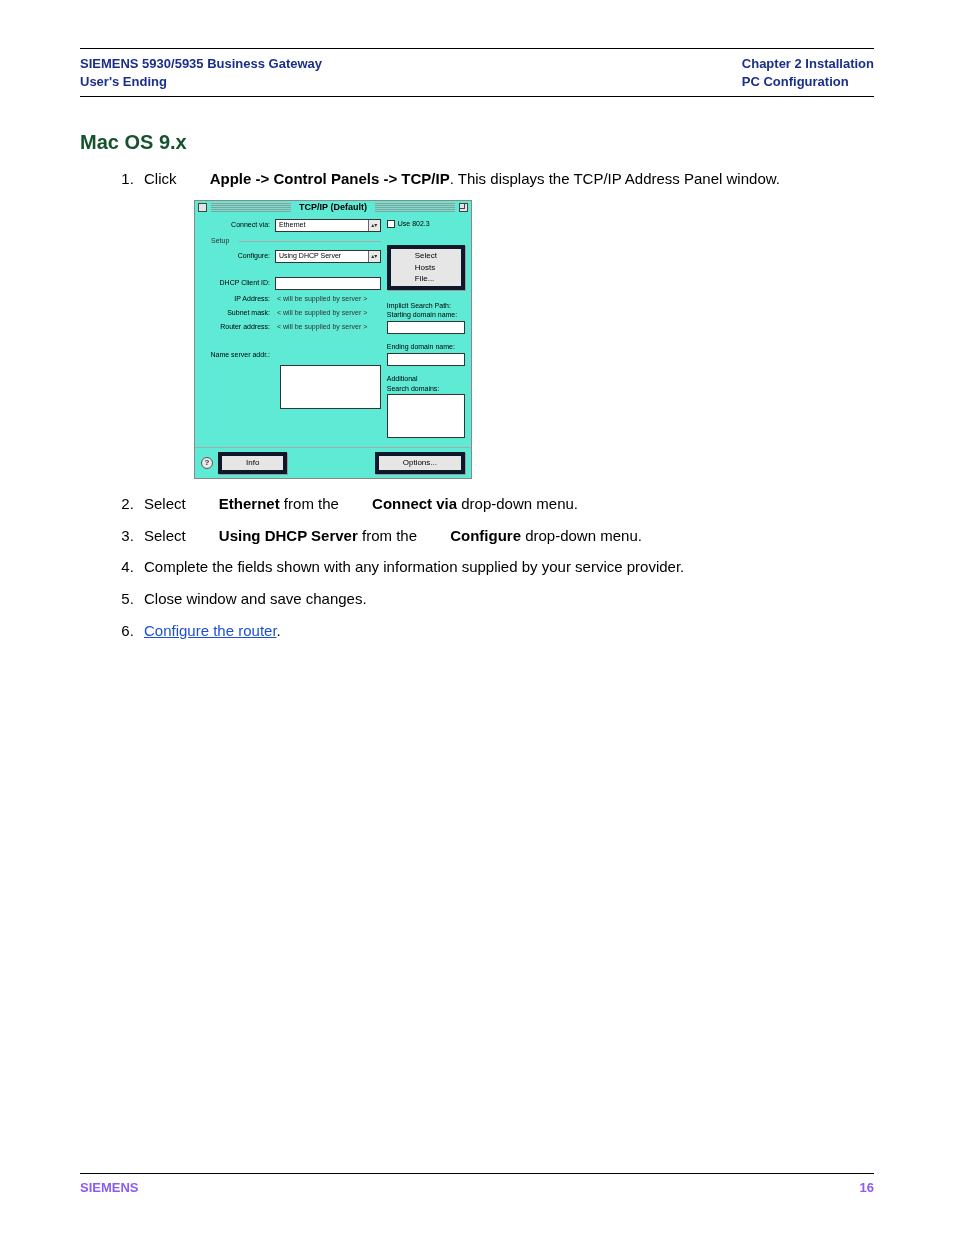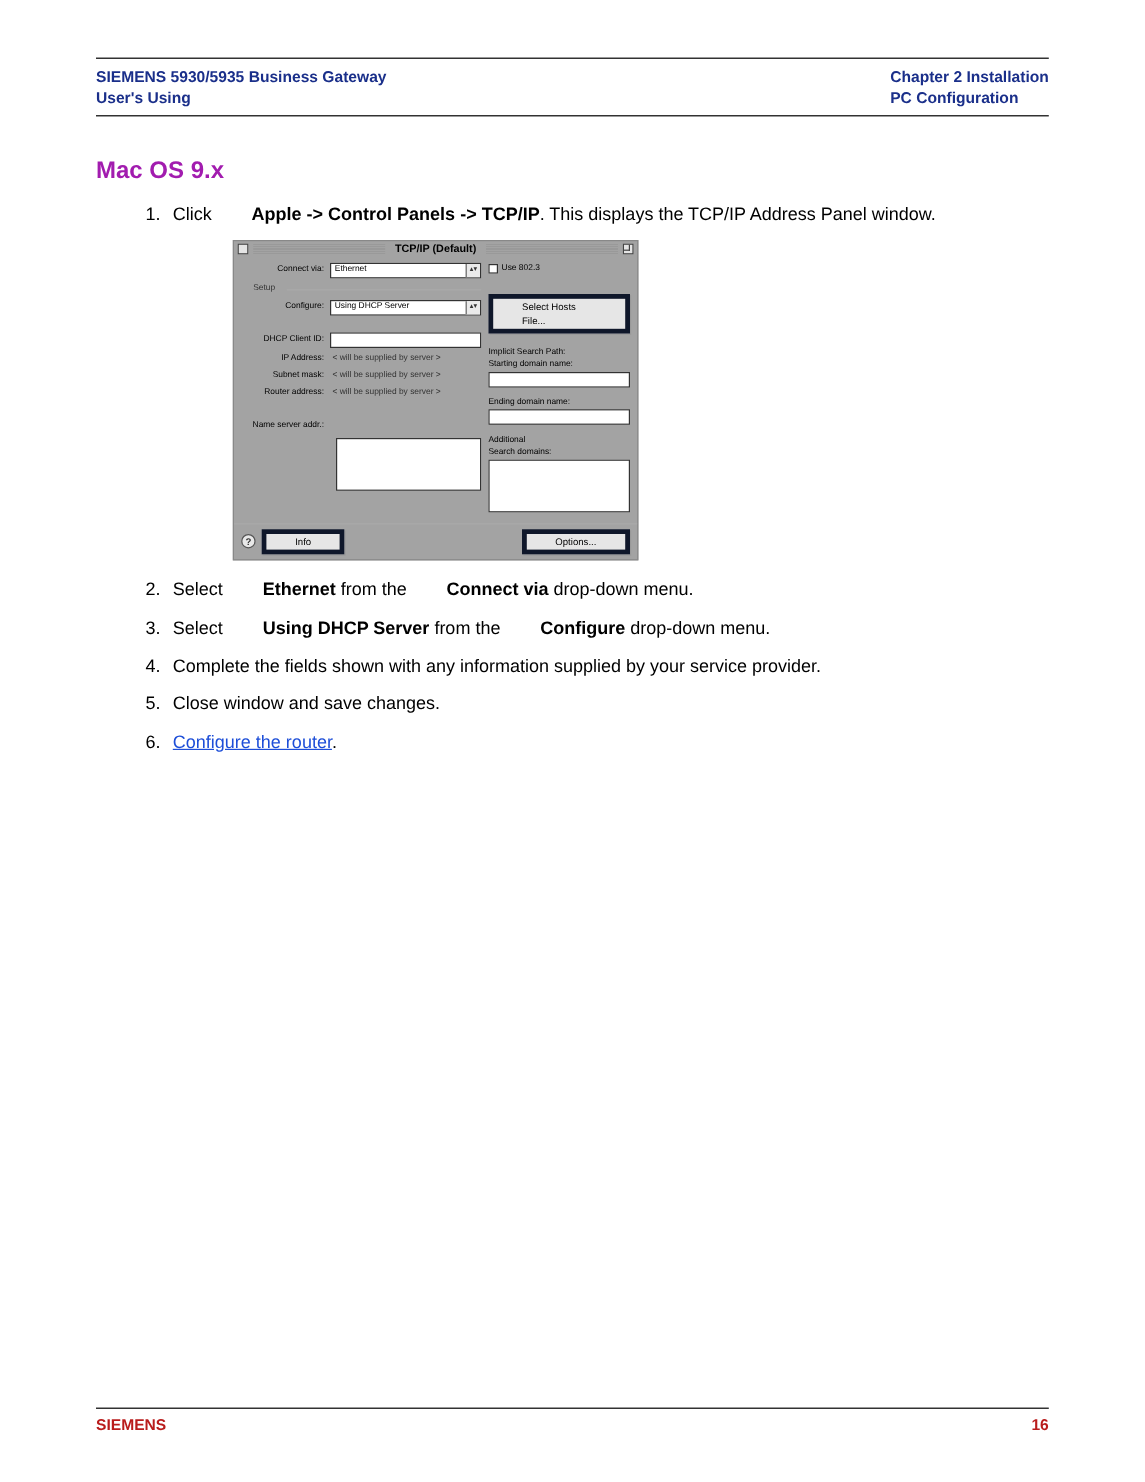--- a/index.html
+++ b/index.html
@@ -23,21 +23,21 @@
     font-size: 13px;
     font-weight: bold;
     color: #1a2f8a;
     line-height: 1.35;
   }
   .header-left { text-align: left; }
   .header-right { text-align: left; }
   .header-rule { border-top: 1px solid #000; margin-top: 6px; margin-bottom: 34px; }
 
   .section-heading {
-    color: #a21caf;
+    color: #14532d;
     font-size: 20px;
     font-weight: bold;
     margin-bottom: 14px;
   }
   .body-text {
     font-size: 15px;
     color: #000;
     line-height: 1.45;
   }
   ol.steps {
@@ -48,23 +48,23 @@
   ol.steps li {
     margin-bottom: 10px;
     padding-left: 6px;
   }
   .link { color: #1d4ed8; text-decoration: underline; }
   .bold { font-weight: bold; margin-left: 29px; }
 
   
   .panel-wrap { margin: 10px 0 14px 50px; }
   .panel {
-    width: 338px;
+    width: 278px;
     border: 1px solid #888;
-    background: #a3a3a3;
+    background: #5eead4;
     font-family: "Geneva", "Helvetica", sans-serif;
     font-size: 8px;
     color: #000;
   }
   .panel-titlebar {
     display: flex;
     align-items: center;
     height: 14px;
     padding: 0 3px;
     gap: 4px;
@@ -108,31 +108,31 @@
 
   .panel-footer {
     border-top:1px solid #aaa; padding:4px 6px; display:flex;
     justify-content:space-between; align-items:center;
   }
   .help-ic{ width:12px;height:12px;border:1px solid #555;border-radius:50%;
     display:flex;align-items:center;justify-content:center;font-size:8px;font-weight:bold;color:#333;background:#e8e8e8;}
 
   .footer-area { margin-top: auto; }
   .footer-rule { border-top: 1px solid #000; margin-bottom: 6px; }
-  .footer-row { display:flex; justify-content:space-between; font-size:13px; font-weight:bold; color:#b91c1c;align-items:flex-end;}
+  .footer-row { display:flex; justify-content:space-between; font-size:13px; font-weight:bold; color:#8b5cf6;align-items:flex-end;}
 </style>
 </head>
 <body>
 
 <div class="page">
   <div class="top-rule"></div>
   <div class="header-row">
     <div class="header-left">
       <div>SIEMENS 5930/5935 Business Gateway</div>
-      <div>User's Using</div>
+      <div>User's Ending</div>
     </div>
     <div class="header-right">
       <div>Chapter 2  Installation</div>
       <div>PC Configuration</div>
     </div>
   </div>
   <div class="header-rule"></div>
 
   <div class="section-heading">Mac OS 9.x</div>
 

